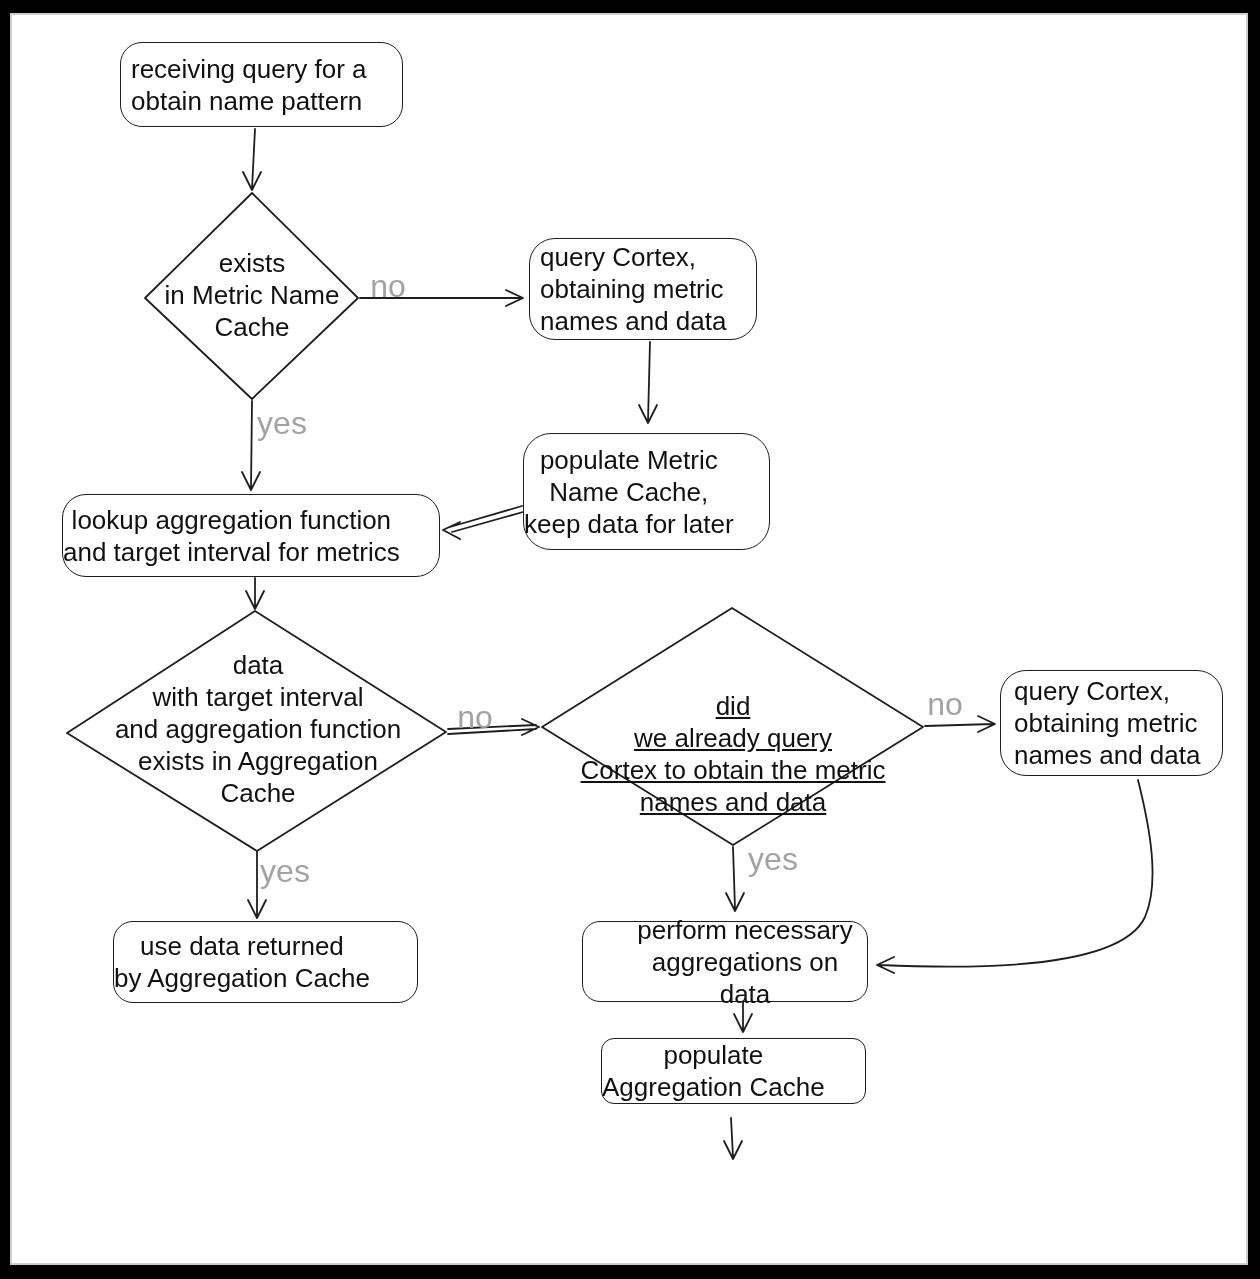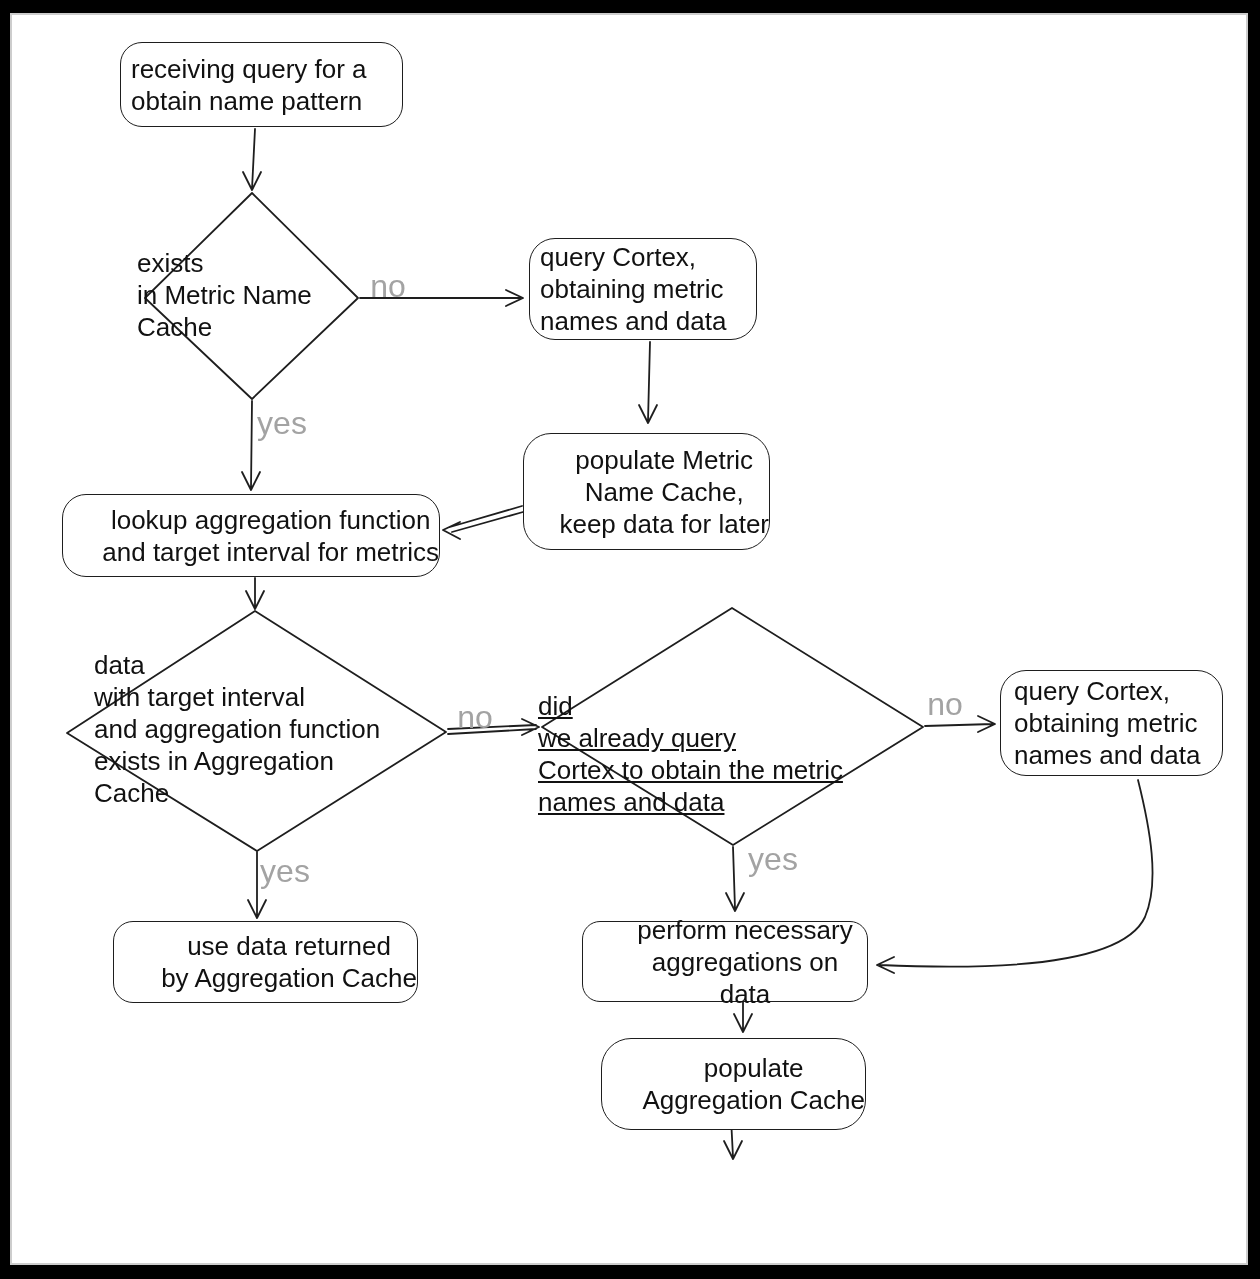--- a/index.html
+++ b/index.html
@@ -31,35 +31,35 @@
     width: 1260px;
     height: 1279px;
     pointer-events: none;
   }
   .node {
     position: absolute;
     background: #ffffff;
     border: 1.8px solid #1e1e1e;
     display: flex;
     align-items: center;
-    justify-content: flex-end;
+    justify-content: flex-start;
     text-align: center;
     font-size: 26px;
     line-height: 32px;
     white-space: pre-line;
     color: #111111;
   }
   .node.ta-left {
     justify-content: flex-start;
     text-align: left;
   }
   .dlabel {
     position: absolute;
     transform: translate(-50%, -50%);
-    text-align: left;
+    text-align: center;
     font-size: 26px;
     line-height: 32px;
     white-space: pre-line;
     color: #111111;
   }
   .edge-label {
     position: absolute;
     transform: translate(-50%, -50%);
     font-size: 32px;
     line-height: 28px;
@@ -125,31 +125,31 @@
     <span>perform necessary
 aggregations on data</span>
   </div>
 
   <div class="node ta-left" style="left:1000px; top:670px; width:223px; height:106px; border-radius:26px; padding-left:13px;">
     <span>query Cortex,
 obtaining metric
 names and data</span>
   </div>
 
-  <div class="node" style="left:601px; top:1038px; width:265px; height:92px; border-radius:30px;">
+  <div class="node" style="left:601px; top:1038px; width:265px; height:66px; border-radius:13px;">
     <span>populate
 Aggregation Cache</span>
   </div>
 
 
   <div class="dlabel" style="left:252px; top:295px; width:230px;">exists
 in Metric Name
 Cache</div>
 
-  <div class="dlabel" style="left:264px; top:729px; width:340px;">data
+  <div class="dlabel" style="left:258px; top:729px; width:340px;">data
 with target interval
 and aggregation function
 exists in Aggregation
 Cache</div>
 
   <div class="dlabel" style="left:733px; top:754px; width:390px;text-decoration:underline;">did
 we already query
 Cortex to obtain the metric
 names and data</div>
 

